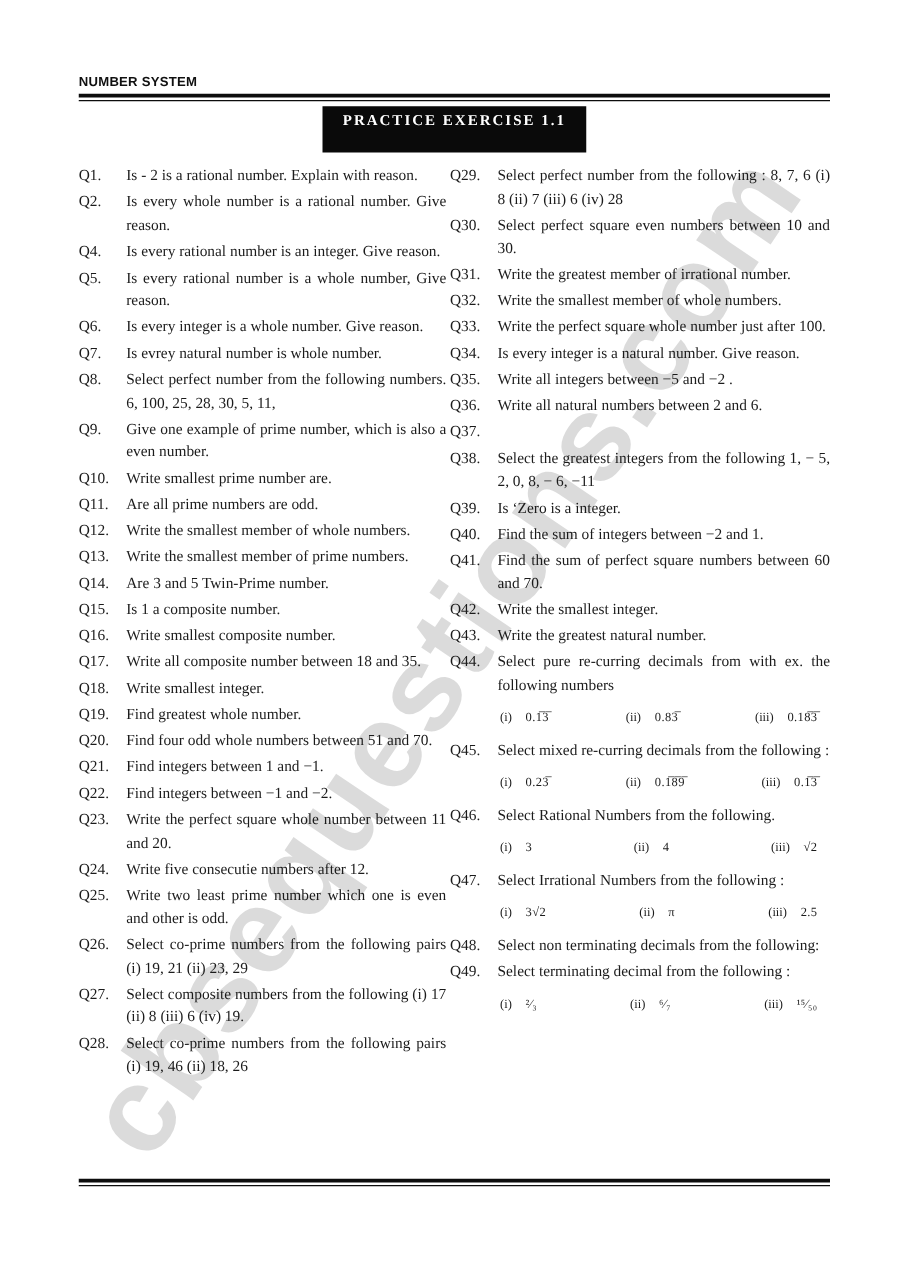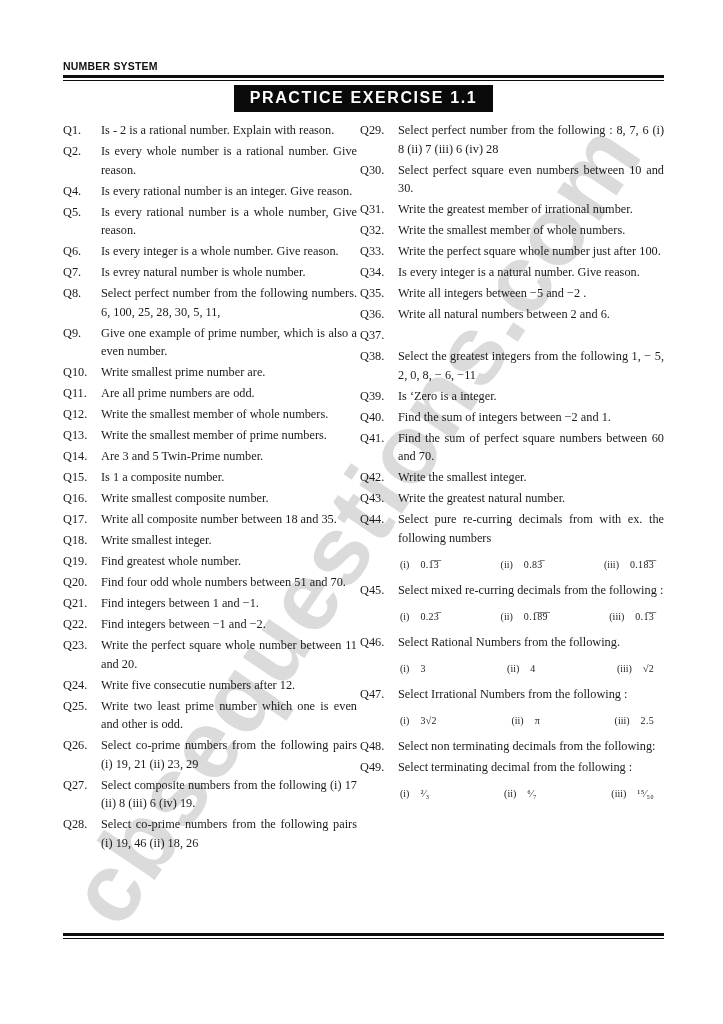--- a/index.html
+++ b/index.html
@@ -40,25 +40,25 @@
   .rule{
     height:2px;
     border-top:3.5px solid #0d0d0d;
     border-bottom:1.5px solid #0d0d0d;
   }
   .title-row{text-align:center;margin-top:4px;}
   .title-box{
     display:inline-block;
     background:#0a0a0a;
     color:#ffffff;
-    font-family:Liberation Sans, sans-serif;
+    font-family:Liberation Serif, serif;
     font-weight:bold;
-    font-size:16px;
+    font-size:12px;
     letter-spacing:1.6px;
-    padding:4px 16px 5px 16px;
+    padding:4px 16px 18px 16px;
   }
   .columns{
     display:flex;
     gap:3px;
     margin-top:9px;
     height:812px;
     overflow:hidden;
   }
   .col{width:294px;flex:none;}
   .col.right{flex:1;}

